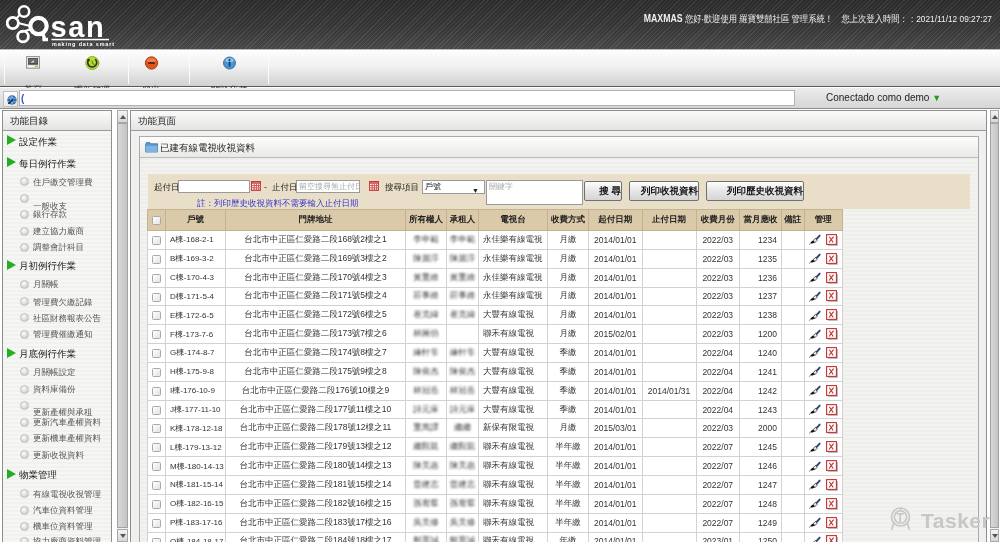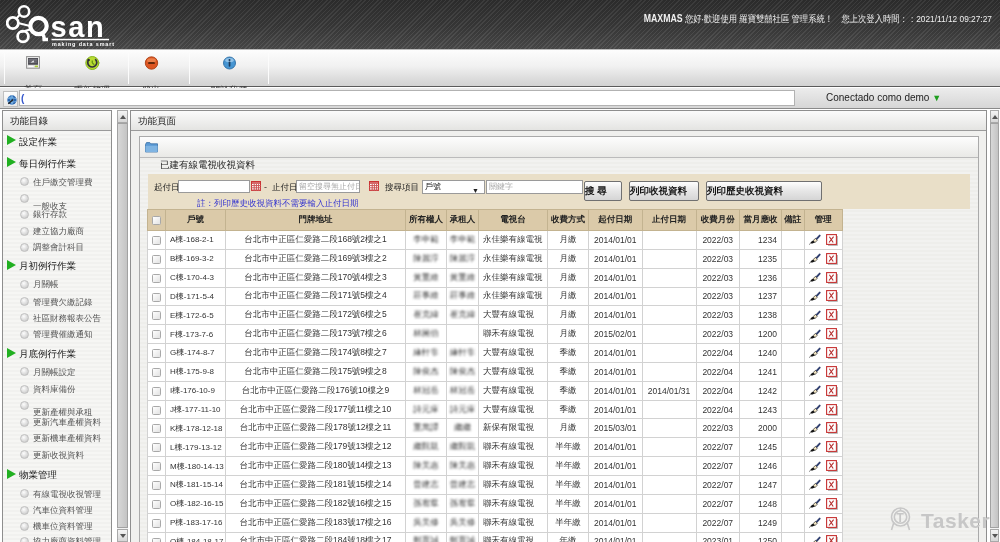--- a/index.html
+++ b/index.html
@@ -55,28 +55,28 @@
 .arup { border-left:3.5px solid transparent; border-right:3.5px solid transparent; border-bottom:4px solid #555; }
 .ardn { border-left:3.5px solid transparent; border-right:3.5px solid transparent; border-top:4px solid #555; }
 .sthumb { position:absolute; left:0; width:100%; background:linear-gradient(90deg,#d8d8d8,#c4c4c4); border:1px solid #a2a2a2; }
 
 
 #rframe { left:130px; top:110px; width:857px; height:434px; border:1px solid #8e8e8e; background:#f0f0ee; }
 #ibox { position:absolute; left:8px; top:25px; width:840px; height:407px; border:1px solid #aaa;
   background:repeating-linear-gradient(0deg,#f2f2f0 0 2px,#eeeeeb 2px 4px); }
 #ititle { position:absolute; left:0; top:0; width:100%; height:21px;
   background:linear-gradient(180deg,#fdfdfd,#e9e9e6); border-bottom:1px solid #bbb; }
-#ititle .tt { position:absolute; left:20px; top:22px; font-size:9.5px; font-weight:normal; color:#1a1a1a; }
+#ititle .tt { position:absolute; left:20px; top:5px; font-size:9.5px; font-weight:normal; color:#1a1a1a; }
 
 
 #fbox { position:absolute; left:8px; top:37px; width:822px; height:35px; background:#e9dfc8; }
 .flab { position:absolute; font-size:8.5px; color:#222; }
 .finp { position:absolute; background:#fff; border:1px solid #9a9a9a; font-size:8px; color:#a9a9a9; line-height:11px; padding-left:2px; white-space:nowrap; overflow:hidden; }
 .fbtn { position:absolute; top:6.5px; height:20px; background:linear-gradient(180deg,#fefefe,#e8e8e8 45%,#d5d5d5);
-  border:1px solid #707070; border-radius:2px; font-size:9.5px; font-weight:bold; color:#111; text-align:left; }
+  border:1px solid #707070; border-radius:2px; font-size:9.5px; font-weight:bold; color:#111; text-align:right; }
 #fnote { position:absolute; left:5px; top:23.5px; font-size:8.5px; color:#3434cf;padding-left:44px; }
 
 
 #tbl { position:absolute; left:7px; top:72px; width:696px; border-collapse:collapse; table-layout:fixed; background:#fff; }
 #tbl th { background:#dbcaa9; border:1px solid #c3b390; font-size:8.5px; font-weight:bold; color:#222; height:21px; padding:0; }
 #tbl td { border:1px solid #d2d2d2; font-size:8.5px; color:#333; height:18.85px; padding:0 2px; overflow:hidden; white-space:nowrap; }
 #tbl td.l { text-align:left; padding-left:4px; }
 #tbl td.c { text-align:center; }
 #tbl td.r { text-align:right; padding-right:4px; }
 .cbx { display:inline-block; width:9px; height:9px; border:1px solid #a8a8a8; background:linear-gradient(135deg,#fff,#e2e2e2); border-radius:1.5px; vertical-align:middle; }
@@ -314,24 +314,24 @@
               <line x1="3.2" y1="3" x2="3.2" y2="10"></line>
               <line x1="5.4" y1="3" x2="5.4" y2="10"></line>
               <line x1="7.6" y1="3" x2="7.6" y2="10"></line>
               <line x1="0" y1="4.6" x2="10" y2="4.6"></line>
               <line x1="0" y1="6.8" x2="10" y2="6.8"></line>
               <line x1="0" y1="9" x2="10" y2="9"></line>
             </g>
           </svg>
         <div class="flab" style="left:237px;top:8px">搜尋項目</div>
         <div class="finp" style="left:274px;top:6px;width:63px;height:14px;color:#111;line-height:12px">戶號<span style="position:absolute;right:5px;top:3.5px;font-size:7px;color:#222">▼</span></div>
-        <div class="finp" style="left:338px;top:6px;width:97px;height:14px">關鍵字</div>
+        <div class="finp" style="left:338px;top:6px;width:97px;height:25px">關鍵字</div>
         <div class="fbtn" style="left:436px;width:38px;line-height:18px">搜 尋</div>
         <div class="fbtn" style="left:481px;width:70px;line-height:18px">列印收視資料</div>
-        <div class="fbtn" style="left:558px;width:116px;line-height:18px">列印歷史收視資料</div>
+        <div class="fbtn" style="left:558px;width:98px;line-height:18px">列印歷史收視資料</div>
         <div id="fnote">註：列印歷史收視資料不需要輸入止付日期</div>
       </div>
       <table id="tbl">
         <colgroup>
             <col style="width:18px">
             <col style="width:60px">
             <col style="width:180px">
             <col style="width:41px">
             <col style="width:32px">
             <col style="width:69px">

